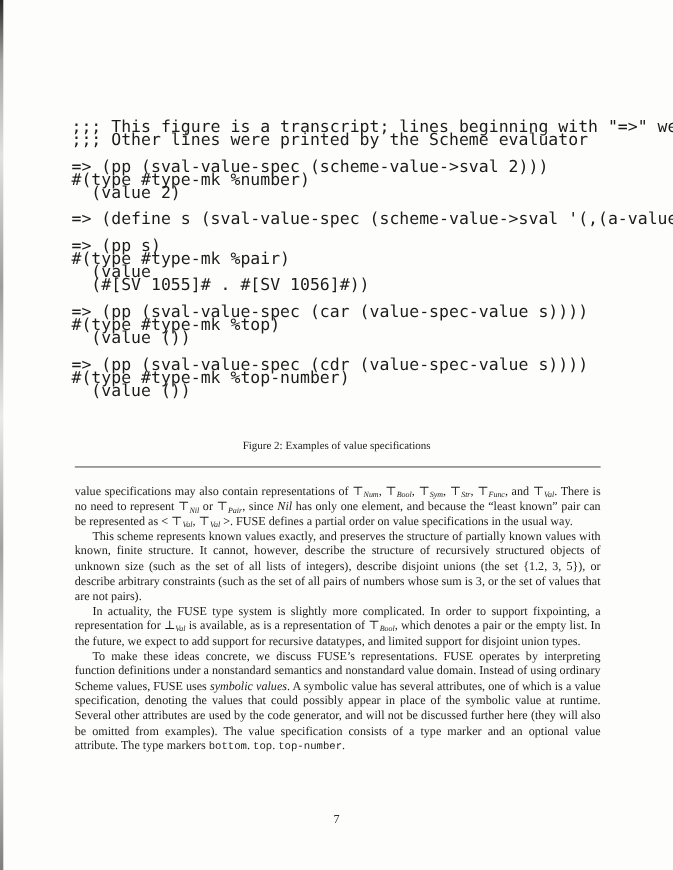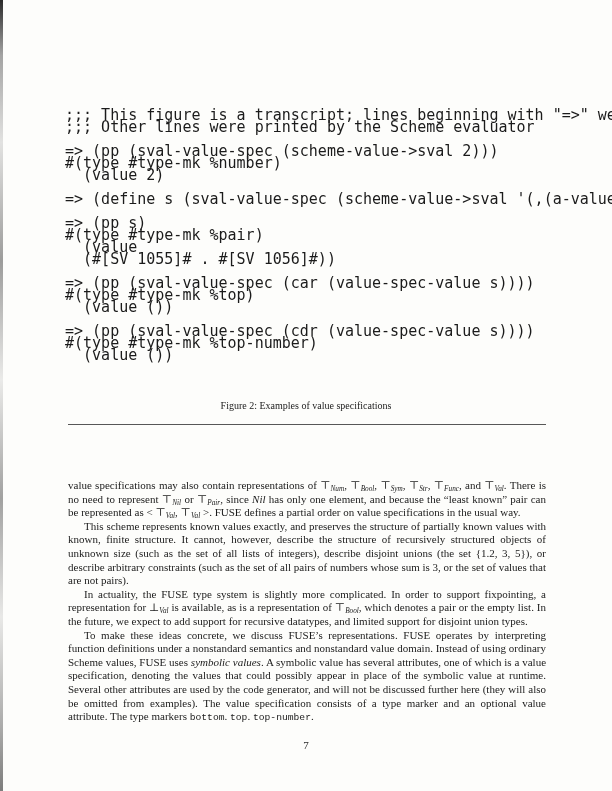--- a/index.html
+++ b/index.html
@@ -58,21 +58,20 @@
   .body-text {
     position: absolute;
     left: 68px;
     top: 441px;
     width: 478px;
     font-family: "Liberation Serif", "DejaVu Serif", serif;
     font-size: 11px;
     line-height: 13.6px;
     text-align: justify;
     color: #1b1b1b;
-    margin-top: 38px;
   }
   .body-text p {
     margin: 0;
     text-indent: 16px;
   }
   .body-text p.noindent {
     text-indent: 0;
   }
   .body-text sub {
     font-size: 0.66em;

